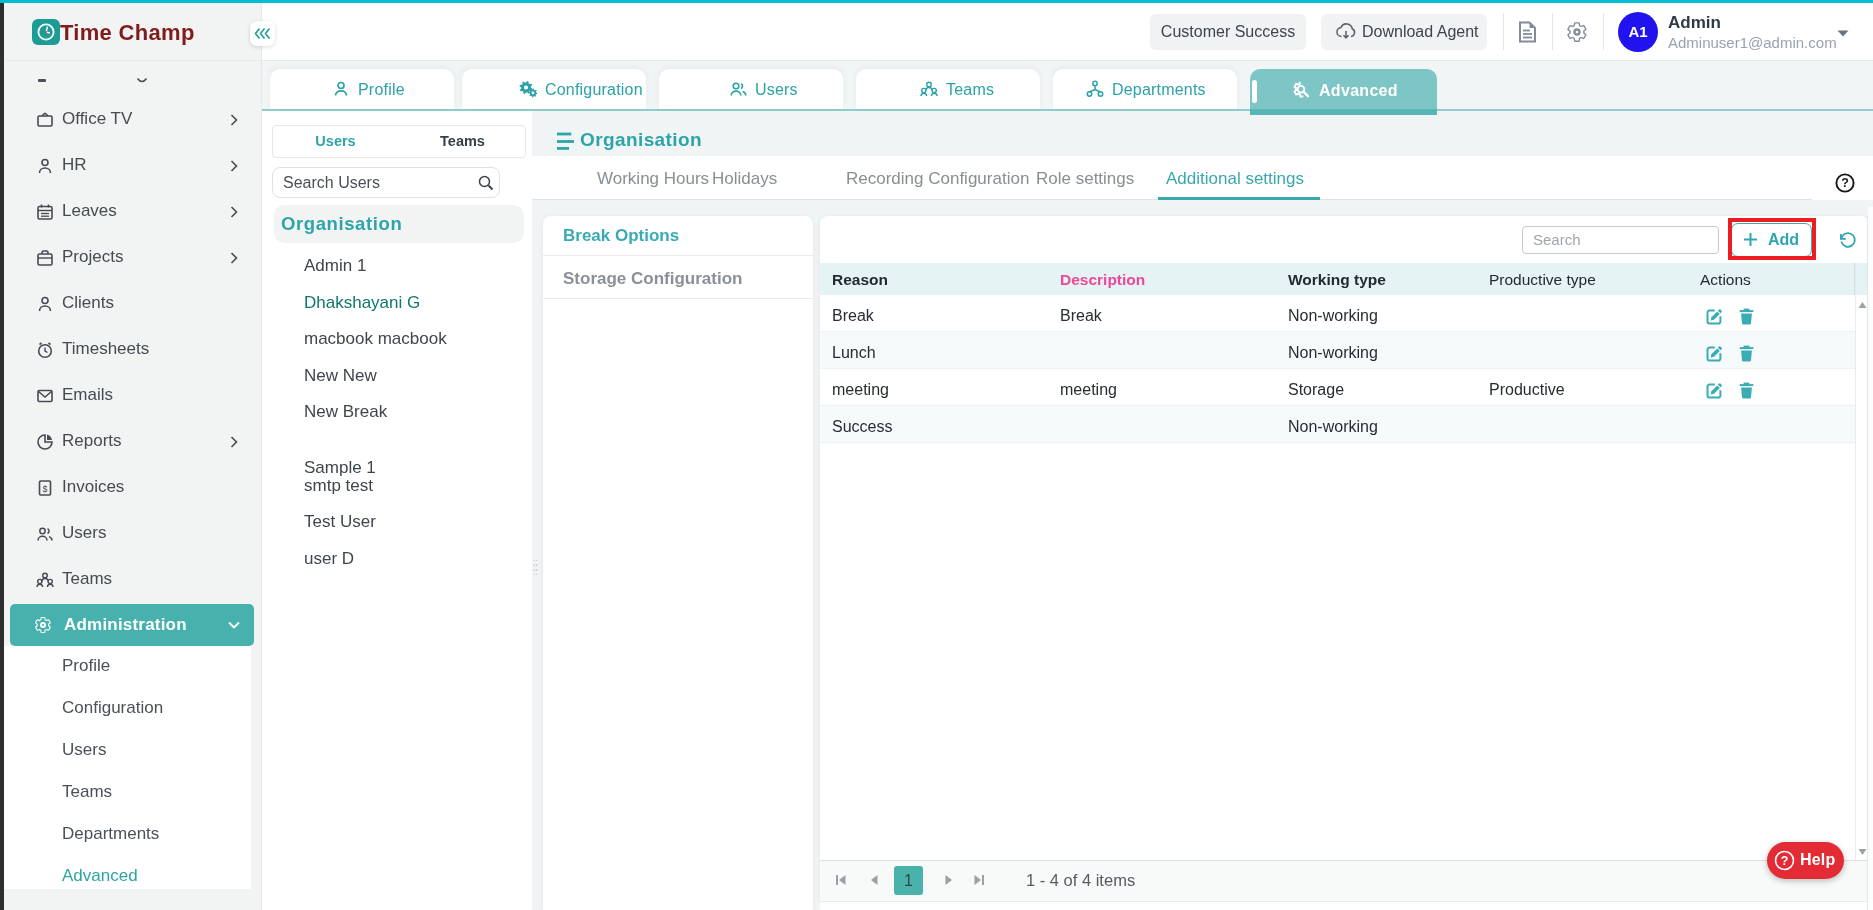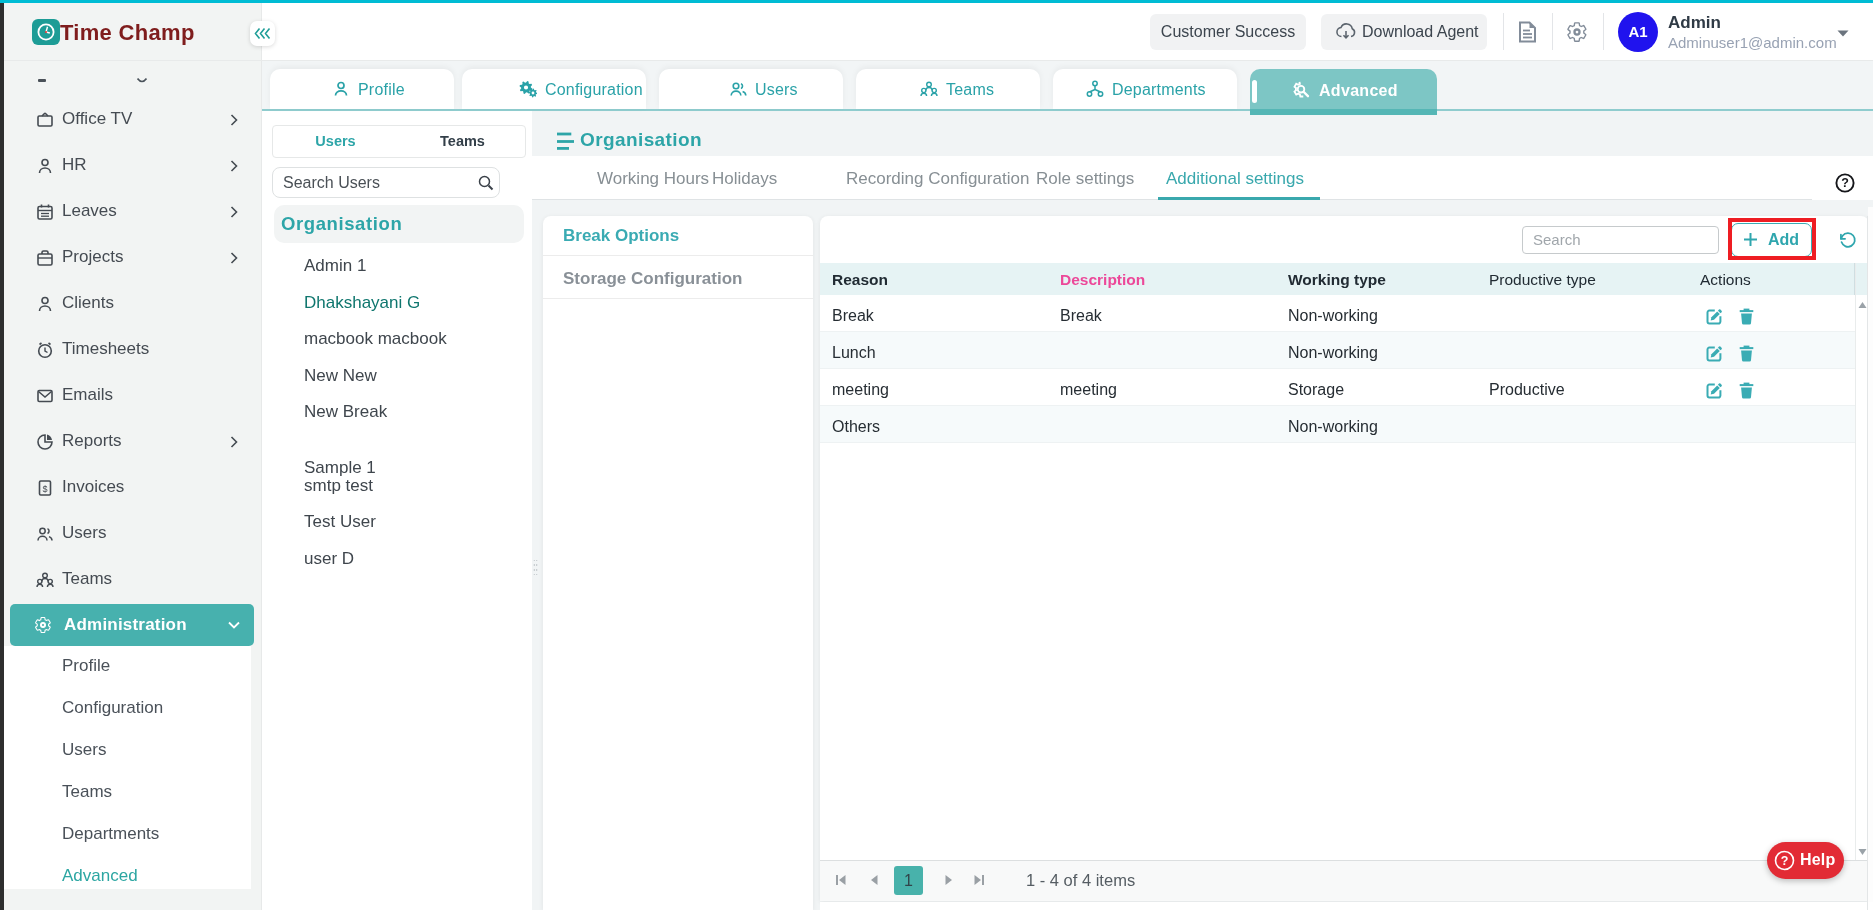--- a/index.html
+++ b/index.html
@@ -320,21 +320,21 @@
       </svg>
     </div>
     <div class="abs" style="left:1739px;top:382px;">
       <svg width="15" height="17" viewBox="0 0 15 17">
         <rect x="4.6" y="0.6" width="5.8" height="2.4" fill="#3aacb4"></rect>
         <rect x="0.7" y="2.1" width="13.6" height="2" fill="#3aacb4"></rect>
         <path d="M2.1 5.5 H12.9 L12 15.3 A1.4 1.4 0 0 1 10.6 16.6 H4.4 A1.4 1.4 0 0 1 3 15.3 Z" fill="#3aacb4"></path>
       </svg>
     </div>
     <div class="abs" style="left:820px;top:406px;width:1035px;height:37px;background:#f6fafb;border-bottom:1px solid #eef2f3;"></div>
-    <div class="abs" style="left:832px;top:418px;font-size:16px;color:#262d33;">Others</div>
+    <div class="abs" style="left:832px;top:418px;font-size:16px;color:#262d33;">Success</div>
     <div class="abs" style="left:1288px;top:418px;font-size:16px;color:#262d33;">Non-working</div>
   </div>
 
 <div class="abs" style="left:1855px;top:263px;width:1px;height:597px;background:#e9ecec;"></div>
 <svg class="abs" style="left:1858px;top:301px;" width="9" height="8" viewBox="0 0 10 9">
     <path d="M5 1 L9.5 8 H0.5 Z" fill="#9aa2a8"></path>
   </svg>
 <svg class="abs" style="left:1858px;top:848px;" width="9" height="8" viewBox="0 0 10 9">
     <path d="M5 8 L9.5 1 H0.5 Z" fill="#9aa2a8"></path>
   </svg>

